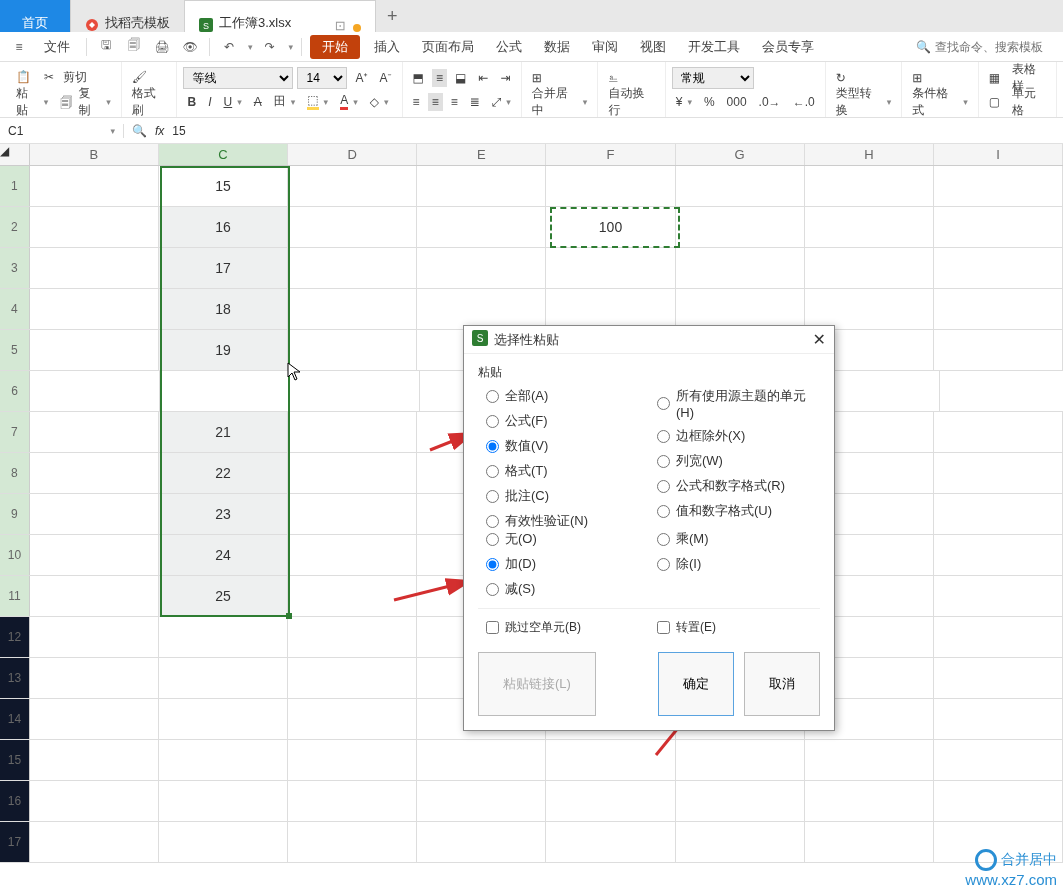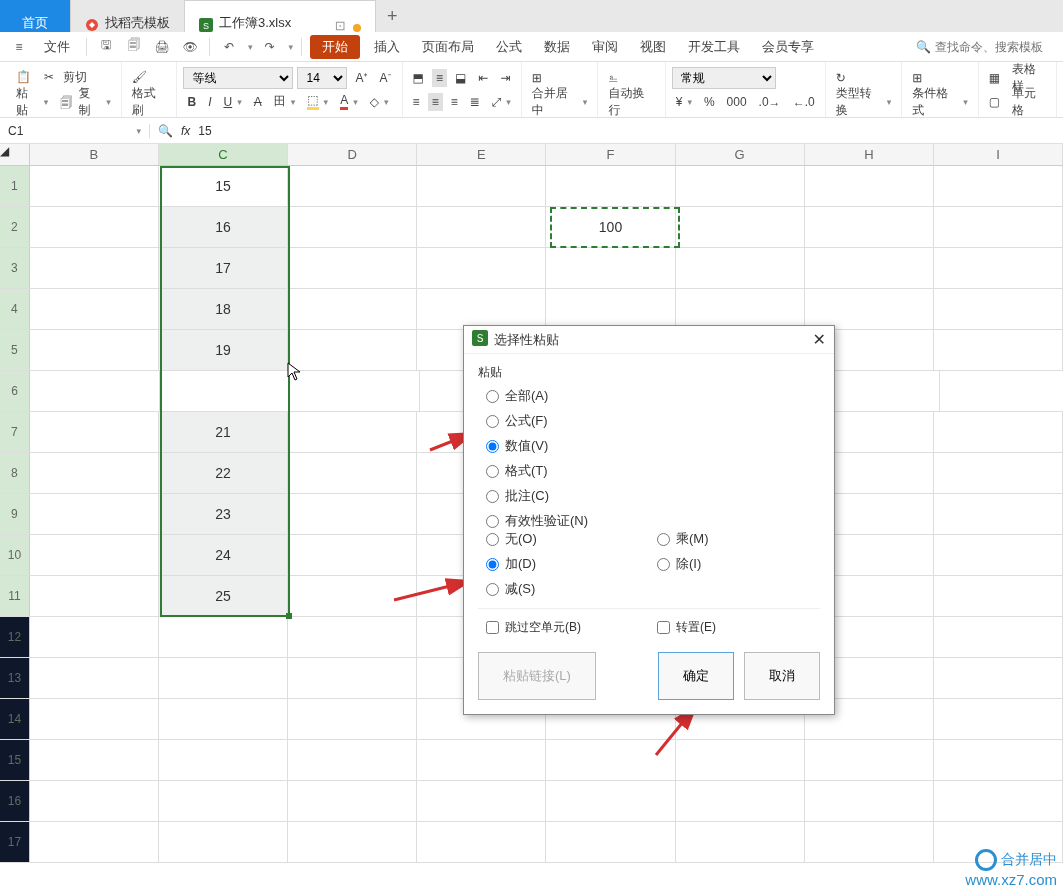--- a/index.html
+++ b/index.html
@@ -27,21 +27,21 @@
 .ribbon { height: 56px; border-bottom: 1px solid #e0e0e0; display: flex; align-items: center; padding: 0 6px; }
 .rib-grp { display: flex; flex-direction: column; padding: 0 6px; border-right: 1px solid #eee; height: 100%; justify-content: center; }
 .rib-row { display: flex; align-items: center; gap: 4px; height: 24px; }
 .rib-btn { display: flex; align-items: center; gap: 3px; padding: 2px 4px; font-size: 12px; color: #444; }
 .rib-btn .ic { width: 16px; height: 16px; }
 .dd { font-size: 9px; color: #888; margin-left: 2px; }
 select.rib-sel { border: 1px solid #ccc; font-size: 12px; padding: 2px 4px; }
 
 
 .ref-bar { height: 26px; border-bottom: 1px solid #e0e0e0; display: flex; align-items: center; }
-.cell-ref { width: 150px; border-right: 1px solid #ddd; padding: 0 8px; display: flex; align-items: center; justify-content: space-between; }
+.cell-ref { width: 124px; border-right: 1px solid #ddd; padding: 0 8px; display: flex; align-items: center; justify-content: space-between; }
 .fx-area { display: flex; align-items: center; gap: 8px; padding: 0 8px; }
 
 
 .grid-wrap { position: relative; }
 .col-hdr-row { display: flex; height: 22px; border-bottom: 1px solid #ccc; }
 .corner { width: 30px; background: #f5f5f5; border-right: 1px solid #ccc; }
 .col-hdr { width: 130px; background: #f5f5f5; border-right: 1px solid #ddd; display: flex; align-items: center; justify-content: center; color: #666; font-size: 13px; }
 .col-hdr.sel { background: #d4e8d4; color: #2e7d32; }
 .grid-row { display: flex; height: 41px; border-bottom: 1px solid #ddd; }
 .row-hdr { width: 30px; background: #0f172a; border-right: 1px solid #ccc; display: flex; align-items: center; justify-content: center; color: #666; }
@@ -61,21 +61,21 @@
 .dlg-close { margin-left: auto; font-size: 16px; cursor: pointer; }
 .dlg-body { padding: 10px 14px 4px; }
 .dlg-section { font-size: 12px; color: #333; margin-bottom: 6px; }
 .dlg-cols { display: flex; }
 .dlg-col { flex: 1; display: flex; flex-direction: column; gap: 7px; padding-left: 8px; }
 .radio-row { display: flex; align-items: center; gap: 6px; font-size: 13px; }
 .radio-row input { margin: 0; }
 .dlg-check-row { display: flex; padding: 10px 0 4px; border-top: 1px solid #eee; margin-top: 10px; }
 .dlg-check-row label { flex: 1; display: flex; align-items: center; gap: 6px; padding-left: 8px; }
 .dlg-btns { display: flex; gap: 10px; padding: 8px 14px 14px; }
-.dlg-btn { padding: 14px 24px; border: 1px solid #bbb; background: #f8f8f8; font-size: 13px; cursor: pointer; }
+.dlg-btn { padding: 22px 24px; border: 1px solid #bbb; background: #f8f8f8; font-size: 13px; cursor: pointer; }
 .dlg-btn.disabled { color: #aaa; }
 .dlg-btn.primary { margin-left: auto; border-color: #5aa3e0; }
 .arrow { position: absolute; pointer-events: none; }
 .cursor { position: absolute; left: 287px; top: 362px; font-size: 18px; pointer-events: none; }
 .watermark { position: absolute; right: 6px; bottom: 6px; font-size: 15px; color: #2a8fd4; display: flex; flex-direction: column; align-items: flex-end; }
 .watermark .wm1 { font-size: 14px; }
 .wm-ic { display: inline-block; width: 22px; height: 22px; border-radius: 50%; border: 3px solid #2a8fd4; position: relative; margin-right: 4px; vertical-align: middle; }
 </style>
 </head>
 <body>
@@ -233,21 +233,21 @@
   <div class="rib-grp">
     <div class="rib-row">
         <span class="rib-btn">⎁</span>
       </div>
     <div class="rib-row">
         <span class="rib-btn">自动换行</span>
       </div>
   </div>
   <div class="rib-grp">
     <div class="rib-row">
-        <select class="rib-sel" style="width:104px"><option>常规</option></select>
+        <select class="rib-sel" style="width:82px"><option>常规</option></select>
       </div>
     <div class="rib-row">
       <span class="rib-btn">¥<span class="dd">▾</span></span>
       <span class="rib-btn">%</span>
       <span class="rib-btn">000</span>
       <span class="rib-btn">.0→</span>
       <span class="rib-btn">←.0</span>
     </div>
   </div>
   <div class="rib-grp">
@@ -554,20 +554,42 @@
           </label>
         <label class="radio-row">
             <input type="radio" name="p" style="">
             <span>批注(C)</span>
           </label>
         <label class="radio-row">
             <input type="radio" name="p" style="">
             <span>有效性验证(N)</span>
           </label>
       </div>
+      <div class="dlg-col">
+        <label class="radio-row">
+            <input type="radio" name="p" style="">
+            <span>所有使用源主题的单元(H)</span>
+          </label>
+        <label class="radio-row">
+            <input type="radio" name="p" style="">
+            <span>边框除外(X)</span>
+          </label>
+        <label class="radio-row">
+            <input type="radio" name="p" style="">
+            <span>列宽(W)</span>
+          </label>
+        <label class="radio-row">
+            <input type="radio" name="p" style="">
+            <span>公式和数字格式(R)</span>
+          </label>
+        <label class="radio-row">
+            <input type="radio" name="p" style="">
+            <span>值和数字格式(U)</span>
+          </label>
+      </div>
     </div>
     <div class="dlg-cols">
       <div class="dlg-col">
         <label class="radio-row">
             <input type="radio" name="o" style="">
             <span>无(O)</span>
           </label>
         <label class="radio-row">
             <input type="radio" name="o" checked="" style="">
             <span>加(D)</span>

